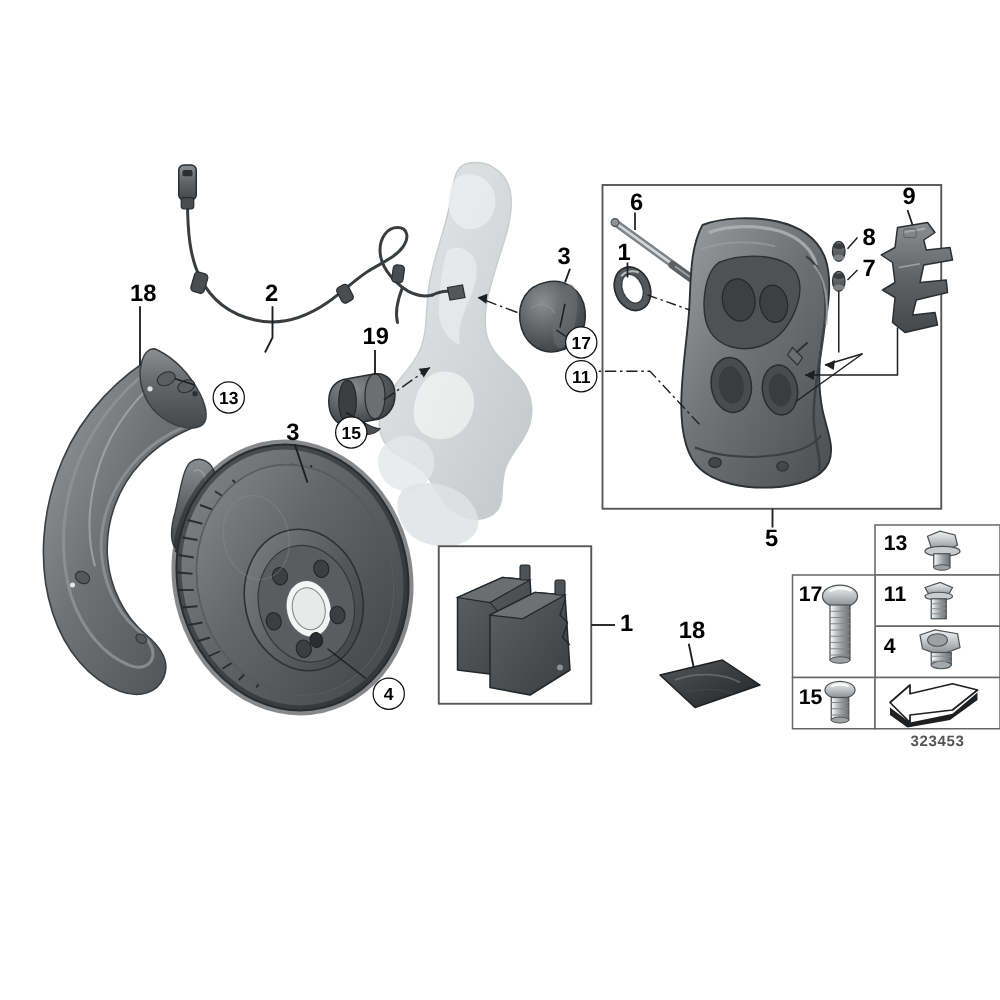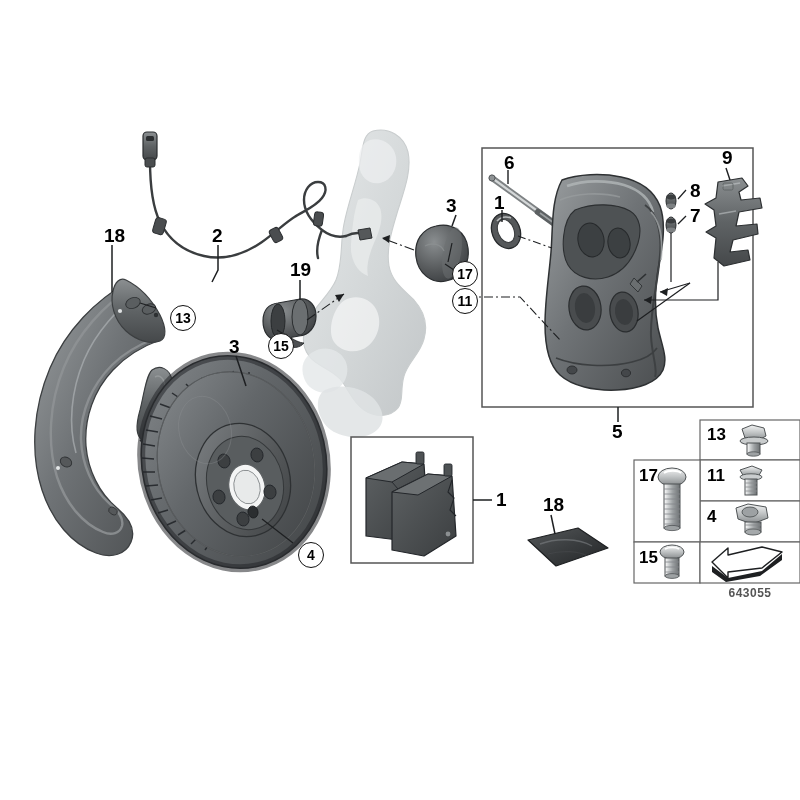--- a/index.html
+++ b/index.html
@@ -501,20 +501,20 @@
   <div class="circ-callout" style="left:452px; top:261px;">17</div>
   <div class="circ-callout" style="left:452px; top:288px;">11</div>
   <div class="circ-callout" style="left:298px; top:542px;">4</div>
 
   <div class="legend-num" style="left:707px; top:425px;">13</div>
   <div class="legend-num" style="left:707px; top:466px;">11</div>
   <div class="legend-num" style="left:707px; top:507px;">4</div>
   <div class="legend-num" style="left:639px; top:466px;">17</div>
   <div class="legend-num" style="left:639px; top:548px;">15</div>
 
-  <div class="dgm-number">643055</div>
+  <div class="dgm-number">323453</div>
 
   <div class="footer-bar">
     
     
   </div>
 
 </div>
 
 </body></html>

